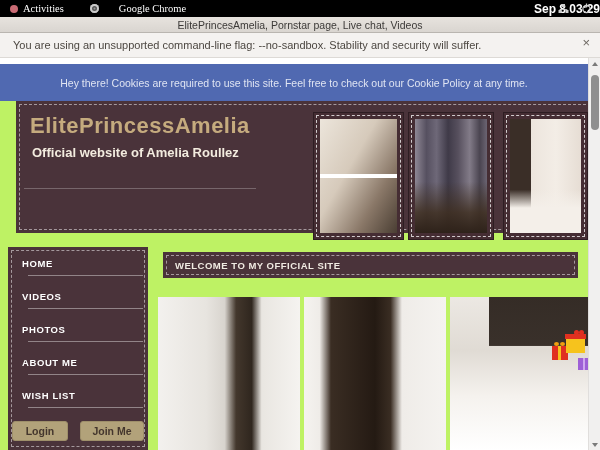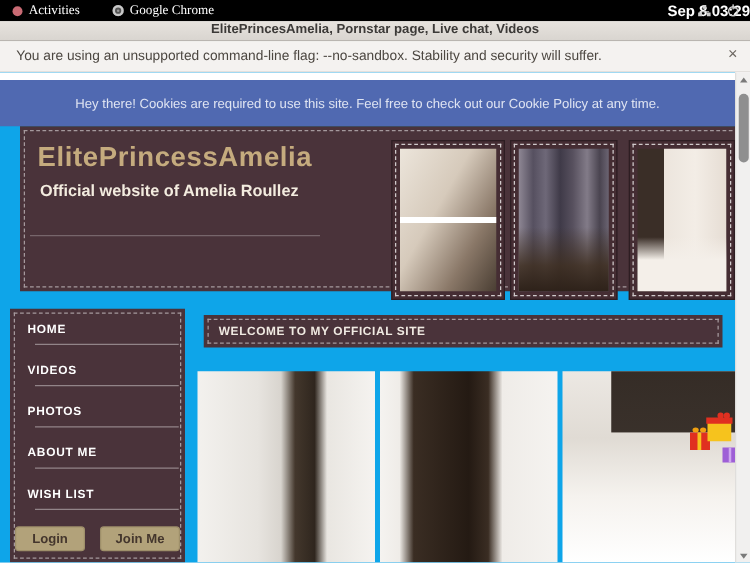--- a/index.html
+++ b/index.html
@@ -6,43 +6,43 @@
   html,body { width:600px; height:450px; overflow:hidden; }
   body { font-family:"Liberation Sans", sans-serif; background:#f6f5f4; position:relative; }
   .screen { position:absolute; inset:0; width:600px; height:450px; }
 
   
   .topbar { position:absolute; left:0; top:0; width:600px; height:17px; background:#000;
     display:flex; align-items:center; color:#fff; font-size:10.5px; }
   .tb-group { display:flex; align-items:center; gap:6px;font-family:Liberation Serif, serif; }
   .tb-activities { margin-left:10px; display:flex; align-items:center; gap:5px; cursor:pointer; }
   .act-dot { width:8px; height:8px; border-radius:50%; background:#c96b74; display:inline-block; }
-  .tb-app { margin-left:26px; display:flex; align-items:center; gap:5px; }
+  .tb-app { margin-left:26px; display:flex; align-items:center; gap:20px; }
   .chrome-ico { width:9px; height:9px; border-radius:50%; background:#9a9a9a;
     box-shadow: inset 0 0 0 2px #c9c9c9, inset 0 0 0 3.5px #555; display:inline-block; }
   .tb-clock { position:absolute; left:4px; right:0; text-align:right; font-weight:bold; font-size:12px; }
   .tb-right { position:absolute; right:8px; top:0; height:17px; display:flex; align-items:center; gap:12px; }
   .tb-right svg { display:block; }
 
   
   .titlebar { position:absolute; left:0; top:17px; width:600px; height:16px;
     background:linear-gradient(#e7e3de,#d9d5d0); border-bottom:1px solid #b9b5b0;
-    display:flex; align-items:flex-start; justify-content:center;
-    font-size:10.5px; font-weight:bold; color:#3c3a38; }
+    display:flex; align-items:center; justify-content:center;
+    font-size:10.5px; font-weight:normal; color:#3c3a38; }
 
   
   .infobar { position:absolute; left:0; top:33px; width:600px; height:25px; background:#f4f2f0;
     border-bottom:1px solid #dddad6; display:flex; align-items:center; color:#4c4741; font-size:11px; }
   .infobar .msg { margin-left:13px; }
   .infobar .close { position:absolute; right:10px; top:3px; background:none; border:none;
     font-size:13px; color:#6d6862; cursor:pointer; line-height:1; font-family:"Liberation Sans",sans-serif; }
 
   
   .viewport { position:absolute; left:0; top:58px; width:600px; height:392px; background:#fff; }
-  .page { position:absolute; left:0; top:0; width:588px; height:392px; background:#0ea5e9; overflow:hidden; }
+  .page { position:absolute; left:0; top:0; width:588px; height:392px; background:#bef264; overflow:hidden; }
   .whitestrip { position:absolute; left:0; top:0; width:588px; height:6px; background:#fff; }
 
   
   .cookiebar { position:absolute; left:0; top:6px; width:588px; height:37px; background:#5069b1;
     display:flex; align-items:center; justify-content:center; gap:14px; }
   .cookiebar .cmsg { color:#dfe4f2; font-size:10.5px; }
   .cookiebar .cbtn { background:#7186c7; border:none; border-radius:3px; color:#fff;
     font-size:9px; font-weight:bold; letter-spacing:.4px; padding:6px 10px; cursor:pointer;
     font-family:"Liberation Sans",sans-serif; }
 

